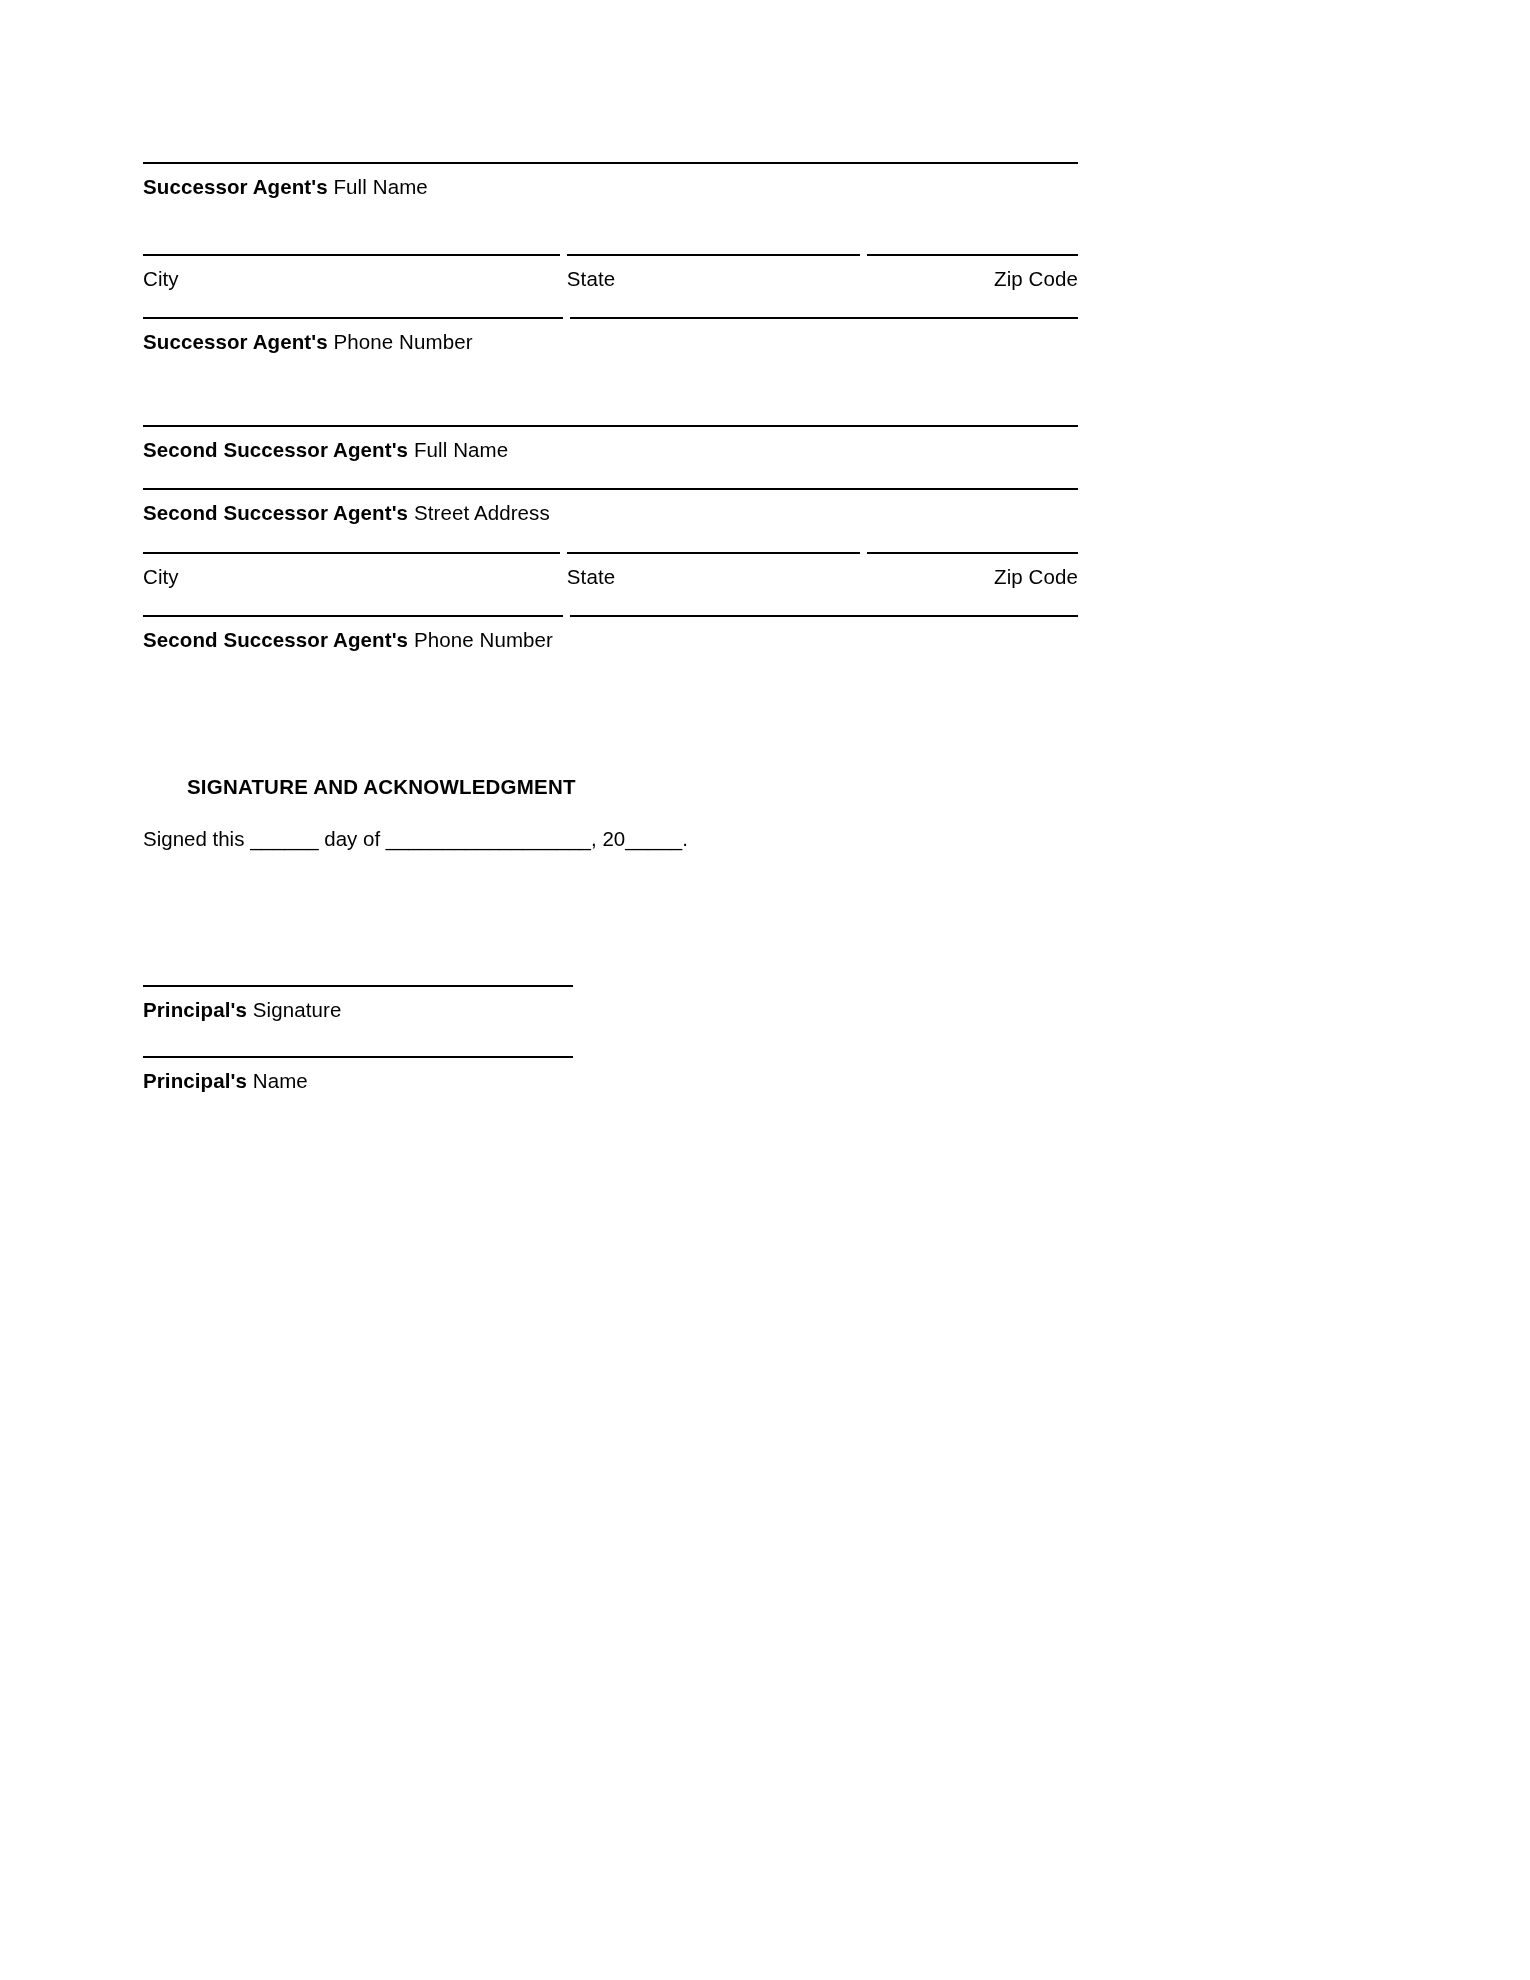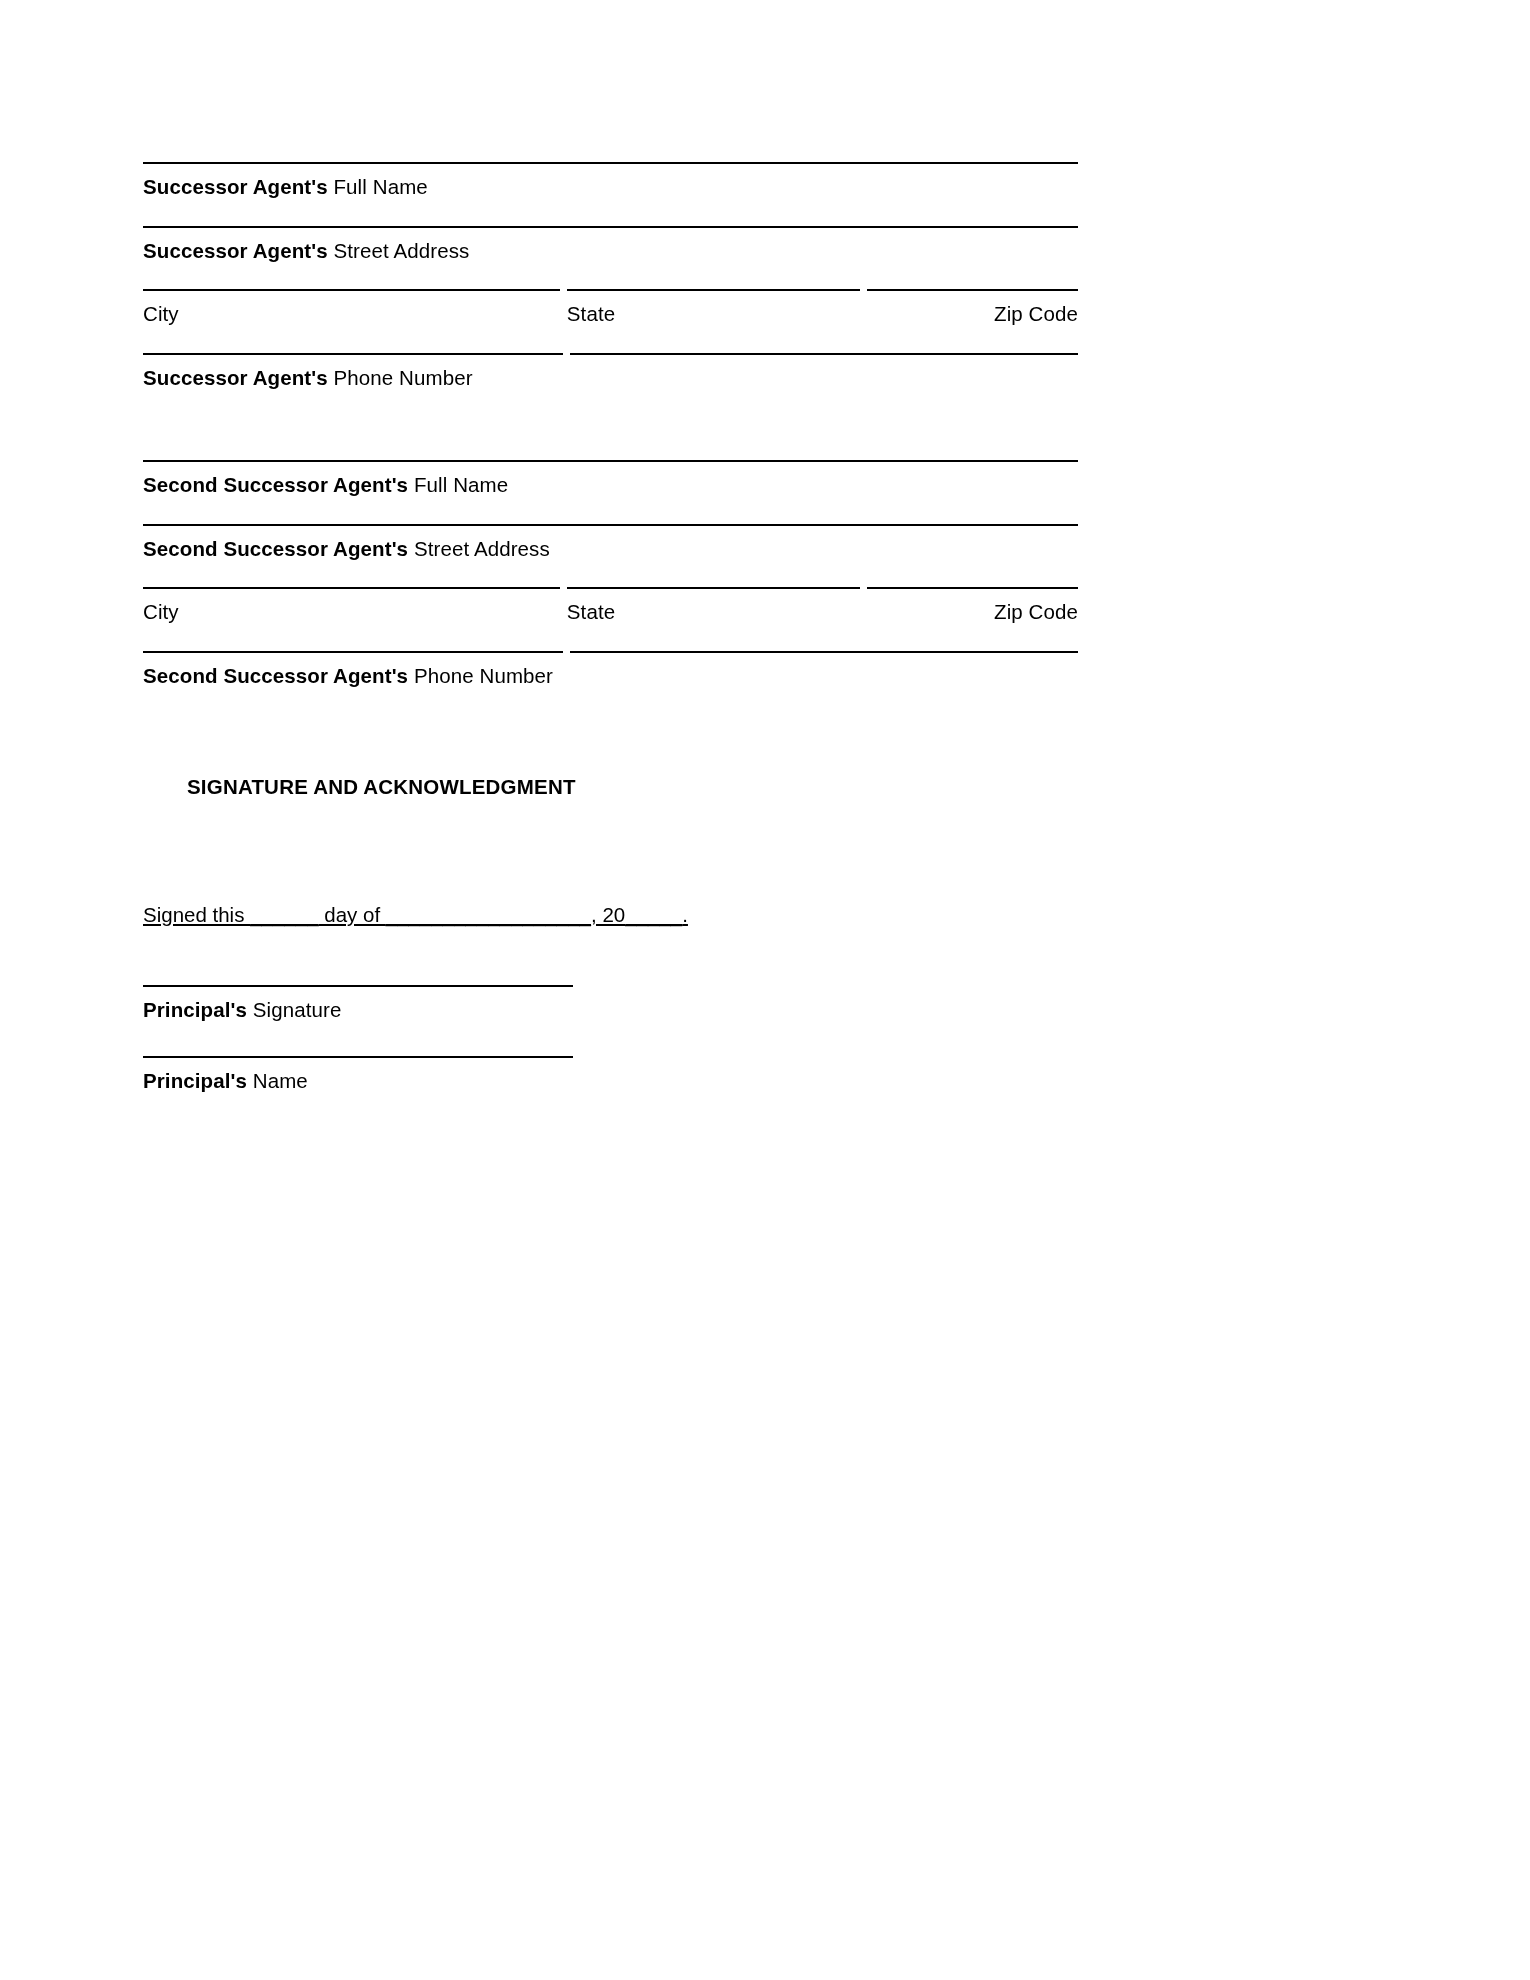--- a/index.html
+++ b/index.html
@@ -103,24 +103,20 @@
 <div class="page">
   <div class="content" style="top:162px;">
 
     <div class="field-row">
       <div class="rule rule-full"></div>
       <div class="caption"><b>Successor Agent's</b><span> Full Name</span></div>
     </div>
 
     <div class="gap-sm"></div>
 
-    <div class="field-row">
-      <div class="rule rule-full"></div>
-      <div class="caption"><b>Successor Agent's</b><span> Street Address</span></div>
-    </div>
 
     <div class="gap-sm"></div>
 
     <div class="triple">
       <div class="cell-city">
         <div class="rule"></div>
         <div class="caption">City</div>
       </div>
       <div class="cell-state">
         <div class="rule"></div>
@@ -186,21 +182,21 @@
         <div class="rule"></div>
       </div>
     </div>
 
   </div>
 
   <div class="absolute-block" style="top:775px;">
     <div class="section-heading">SIGNATURE AND ACKNOWLEDGMENT</div>
   </div>
 
-  <div class="absolute-block" style="top:903px;text-decoration:underline;">
+  <div class="absolute-block" style="top:827px;">
     <div class="signed-line"><span>Signed this </span><span>______</span><span> day of </span><span>__________________</span><span>, 20</span><span>_____</span><span>.</span></div>
   </div>
 
   <div class="absolute-block" style="top:1056px;">
     <div class="rule rule-short"></div>
     <div class="caption"><b>Principal's</b><span> Name</span></div>
   </div>
 
   <div class="absolute-block" style="top:985px;">
     <div class="rule rule-short"></div>

